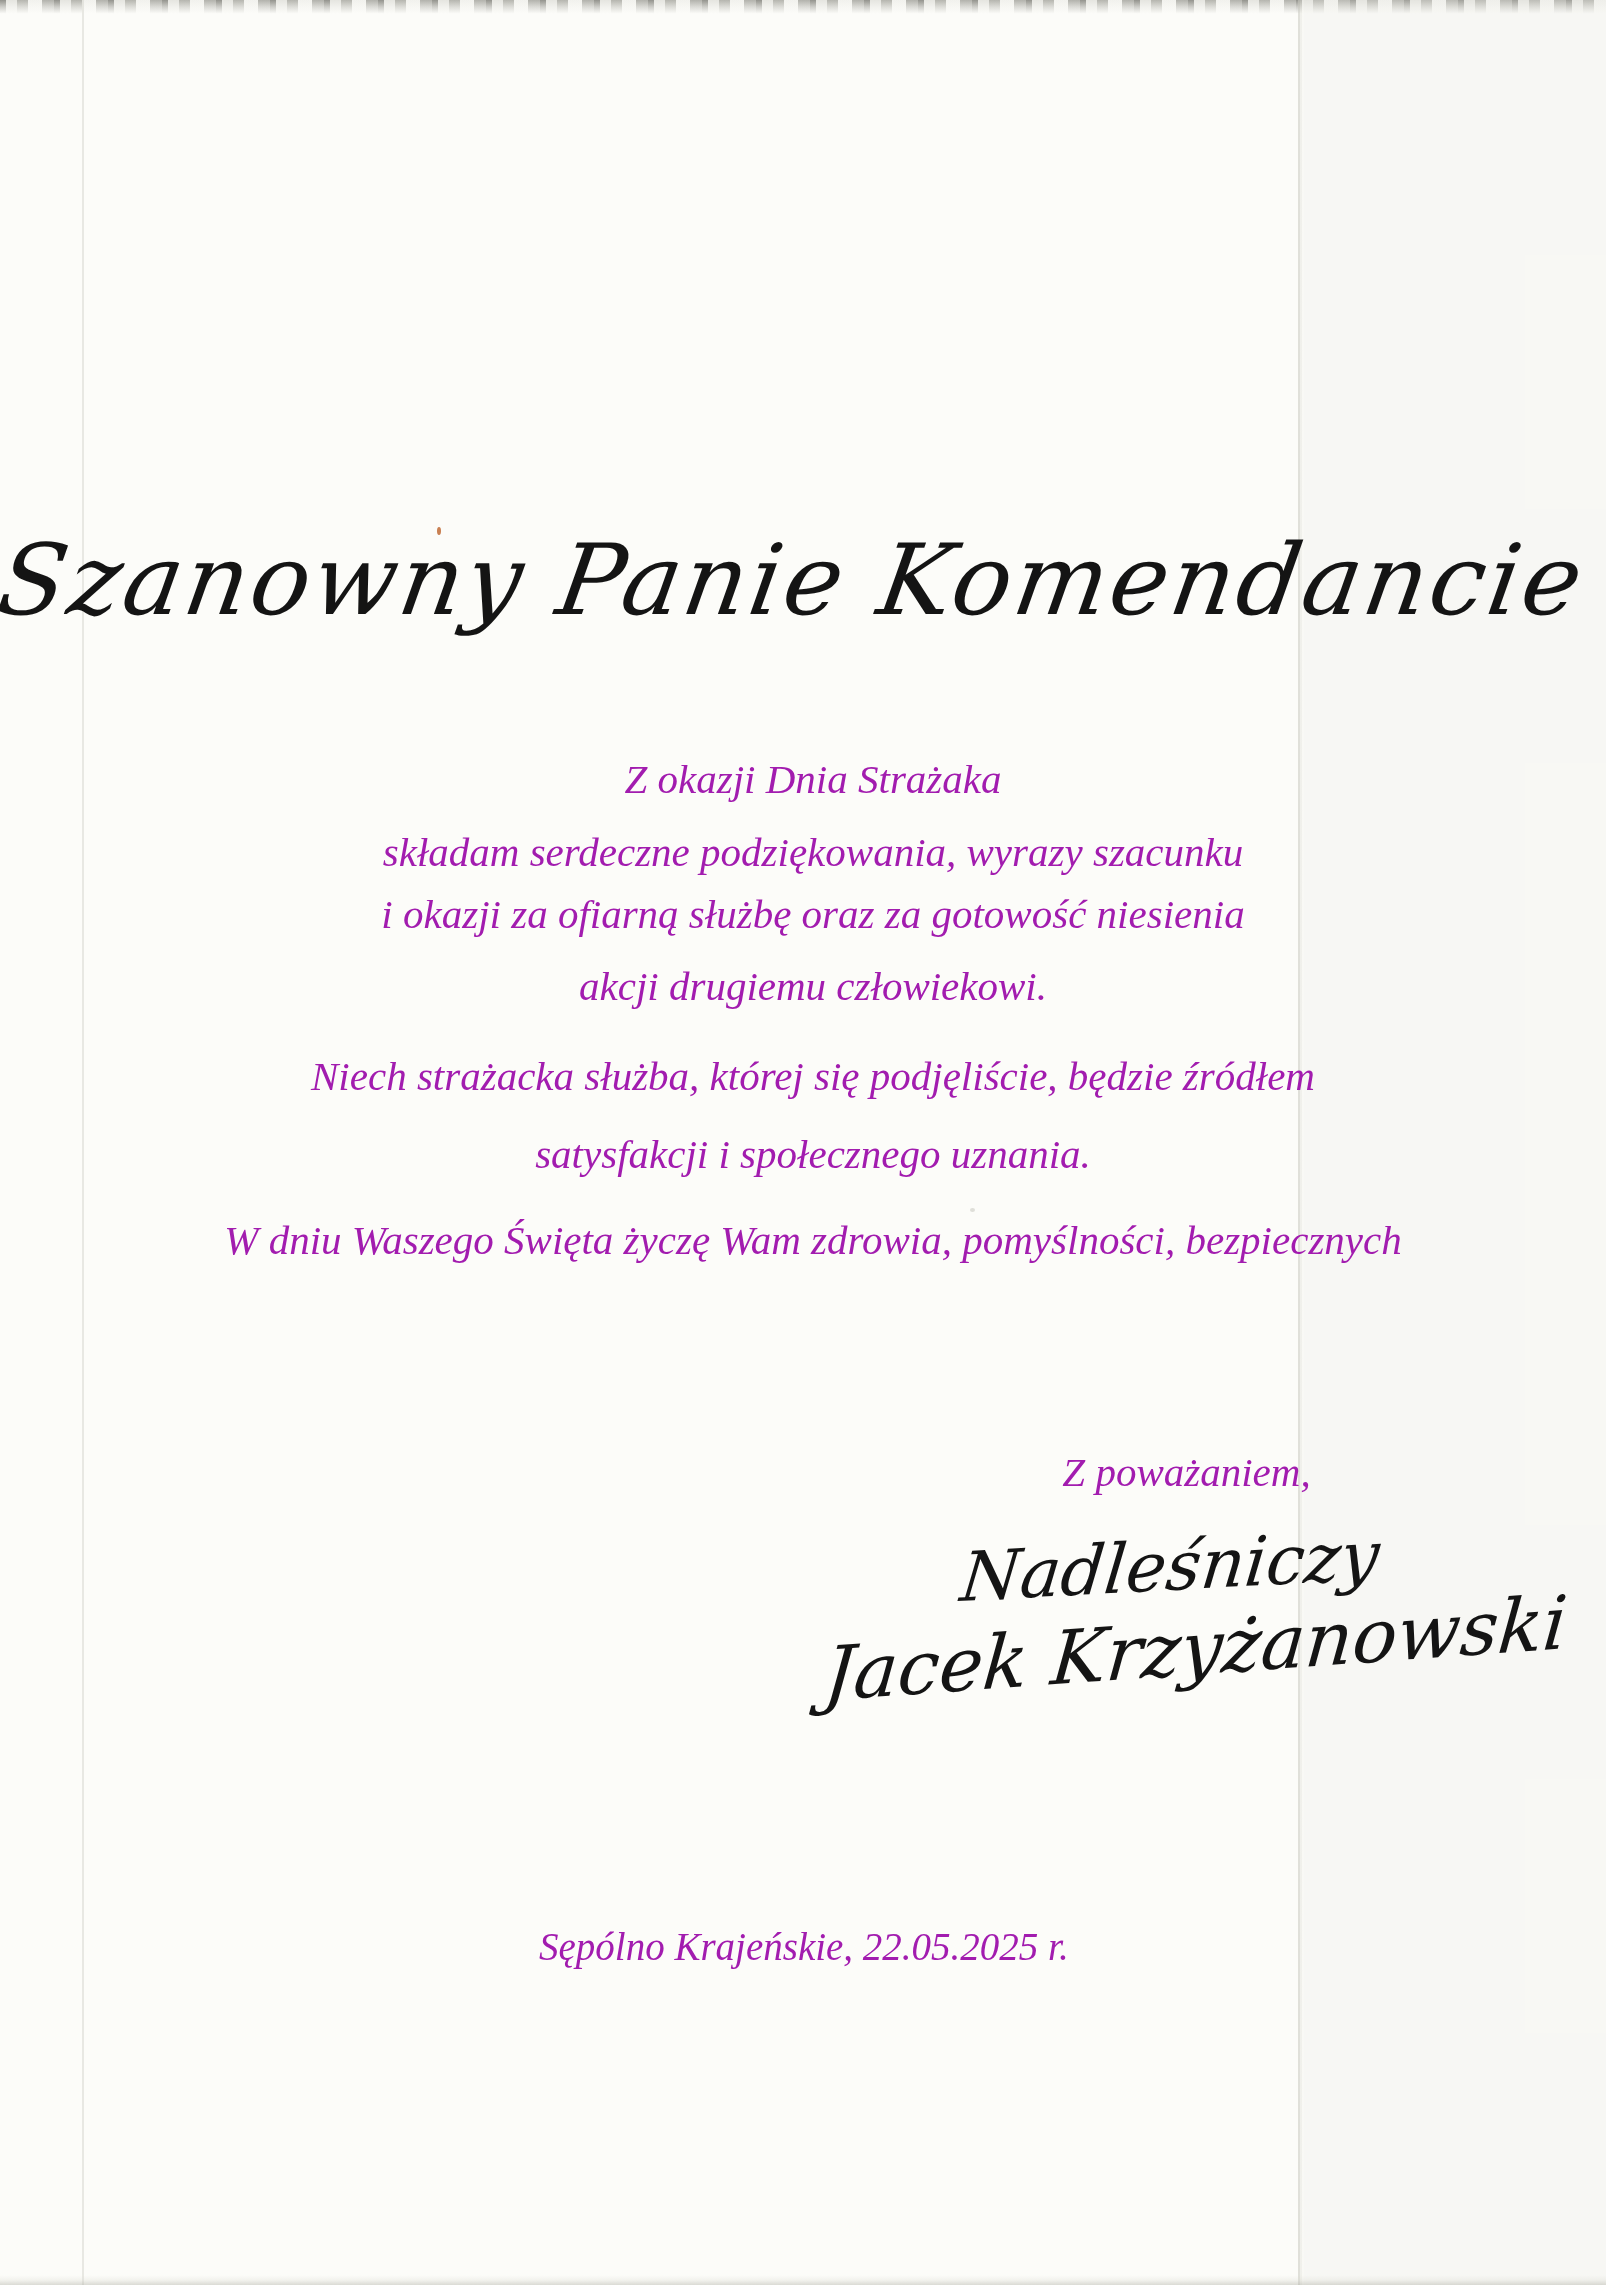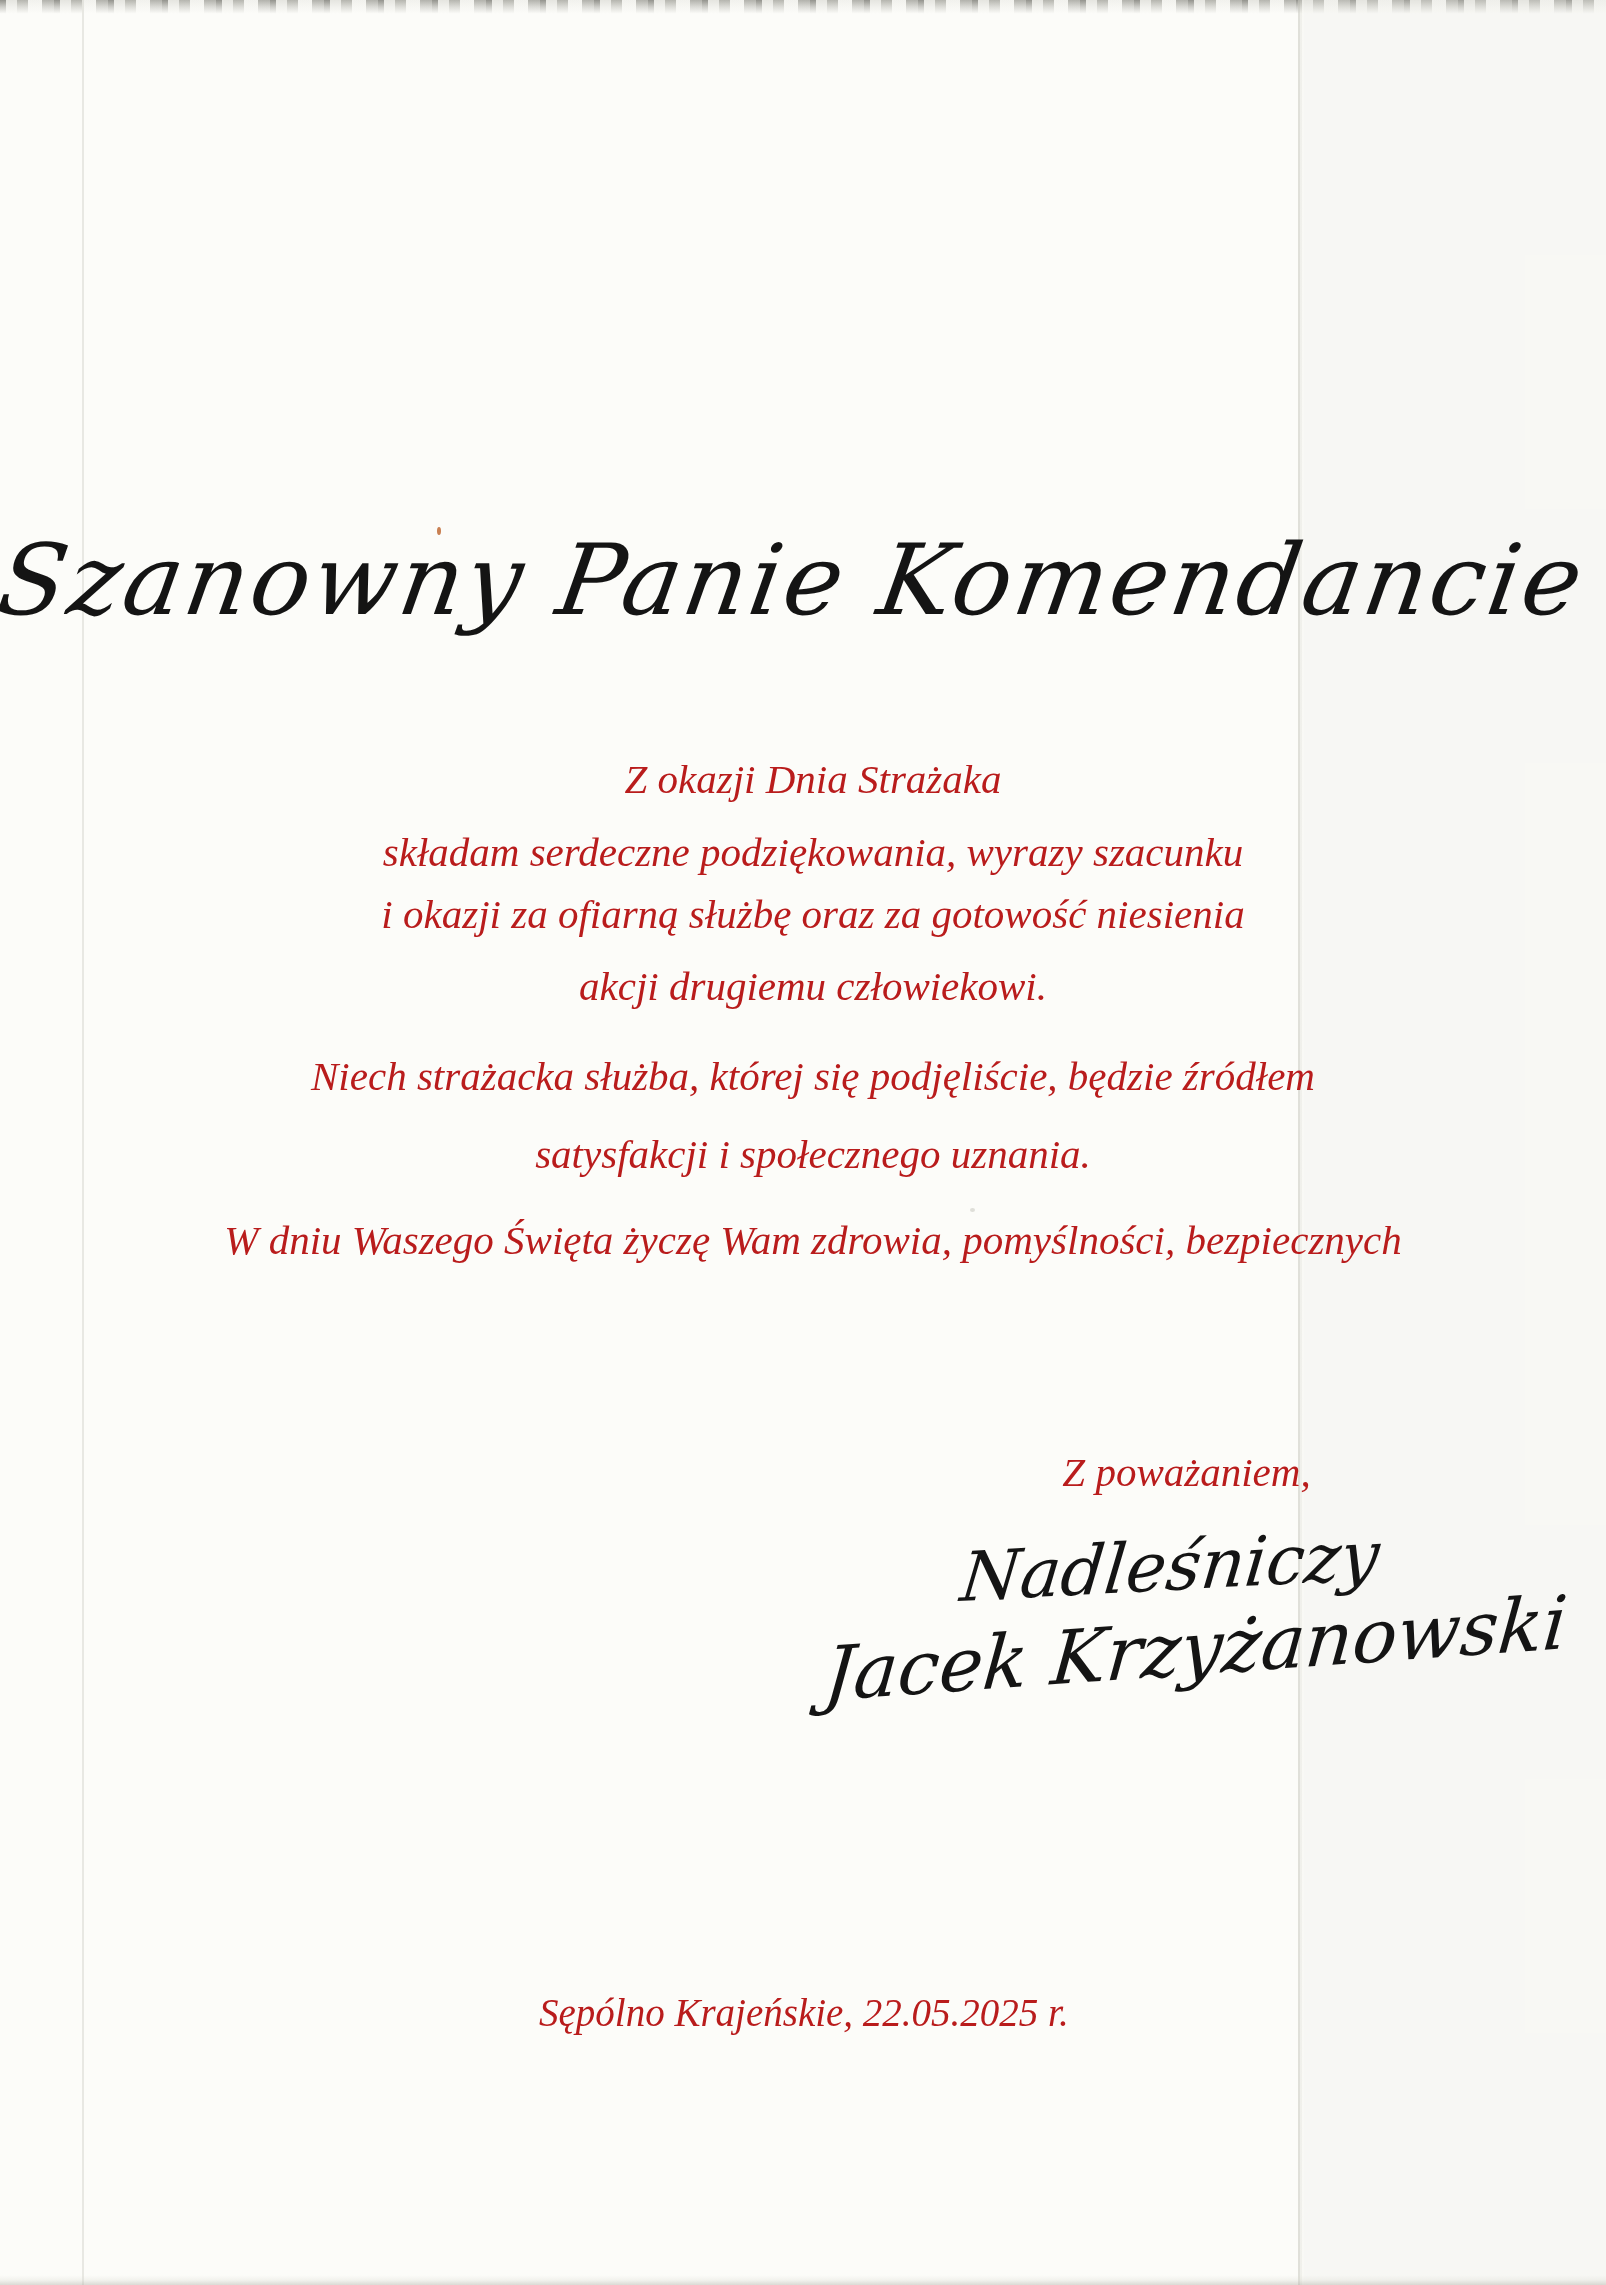--- a/index.html
+++ b/index.html
@@ -76,21 +76,21 @@
   .script {
     font-family: "DejaVu Serif", serif;
     font-style: italic;
     font-weight: 400;
     color: #141414;
     white-space: nowrap;
   }
   .bodytext {
     font-family: "Liberation Serif", serif;
     font-style: italic;
-    color: #b91c1c;
+    color: #a21caf;
   }
 
   .salutation {
     position: absolute;
     top: 523px; left: 0;
     width: 1551px;
     margin: 0;
     text-align: center;
     font-size: 98px;
     letter-spacing: 2.9px;
@@ -138,21 +138,21 @@
     position: absolute;
     top: 1609px; left: 824px;
     width: 634px;
     text-align: center;
     font-size: 74px;
     transform: rotate(-4deg) skewX(-9deg);
   }
 
   .place-date {
     position: absolute;
-    top: 1990px; left: 539px;
+    top: 1924px; left: 539px;
     font-size: 39px;
     white-space: nowrap;
   }
 </style>
 </head>
 <body>
 
 <div class="page" style="background: rgb(252, 252, 249); color: rgb(21, 21, 21);">
 
   <div class="edge-top"></div>

